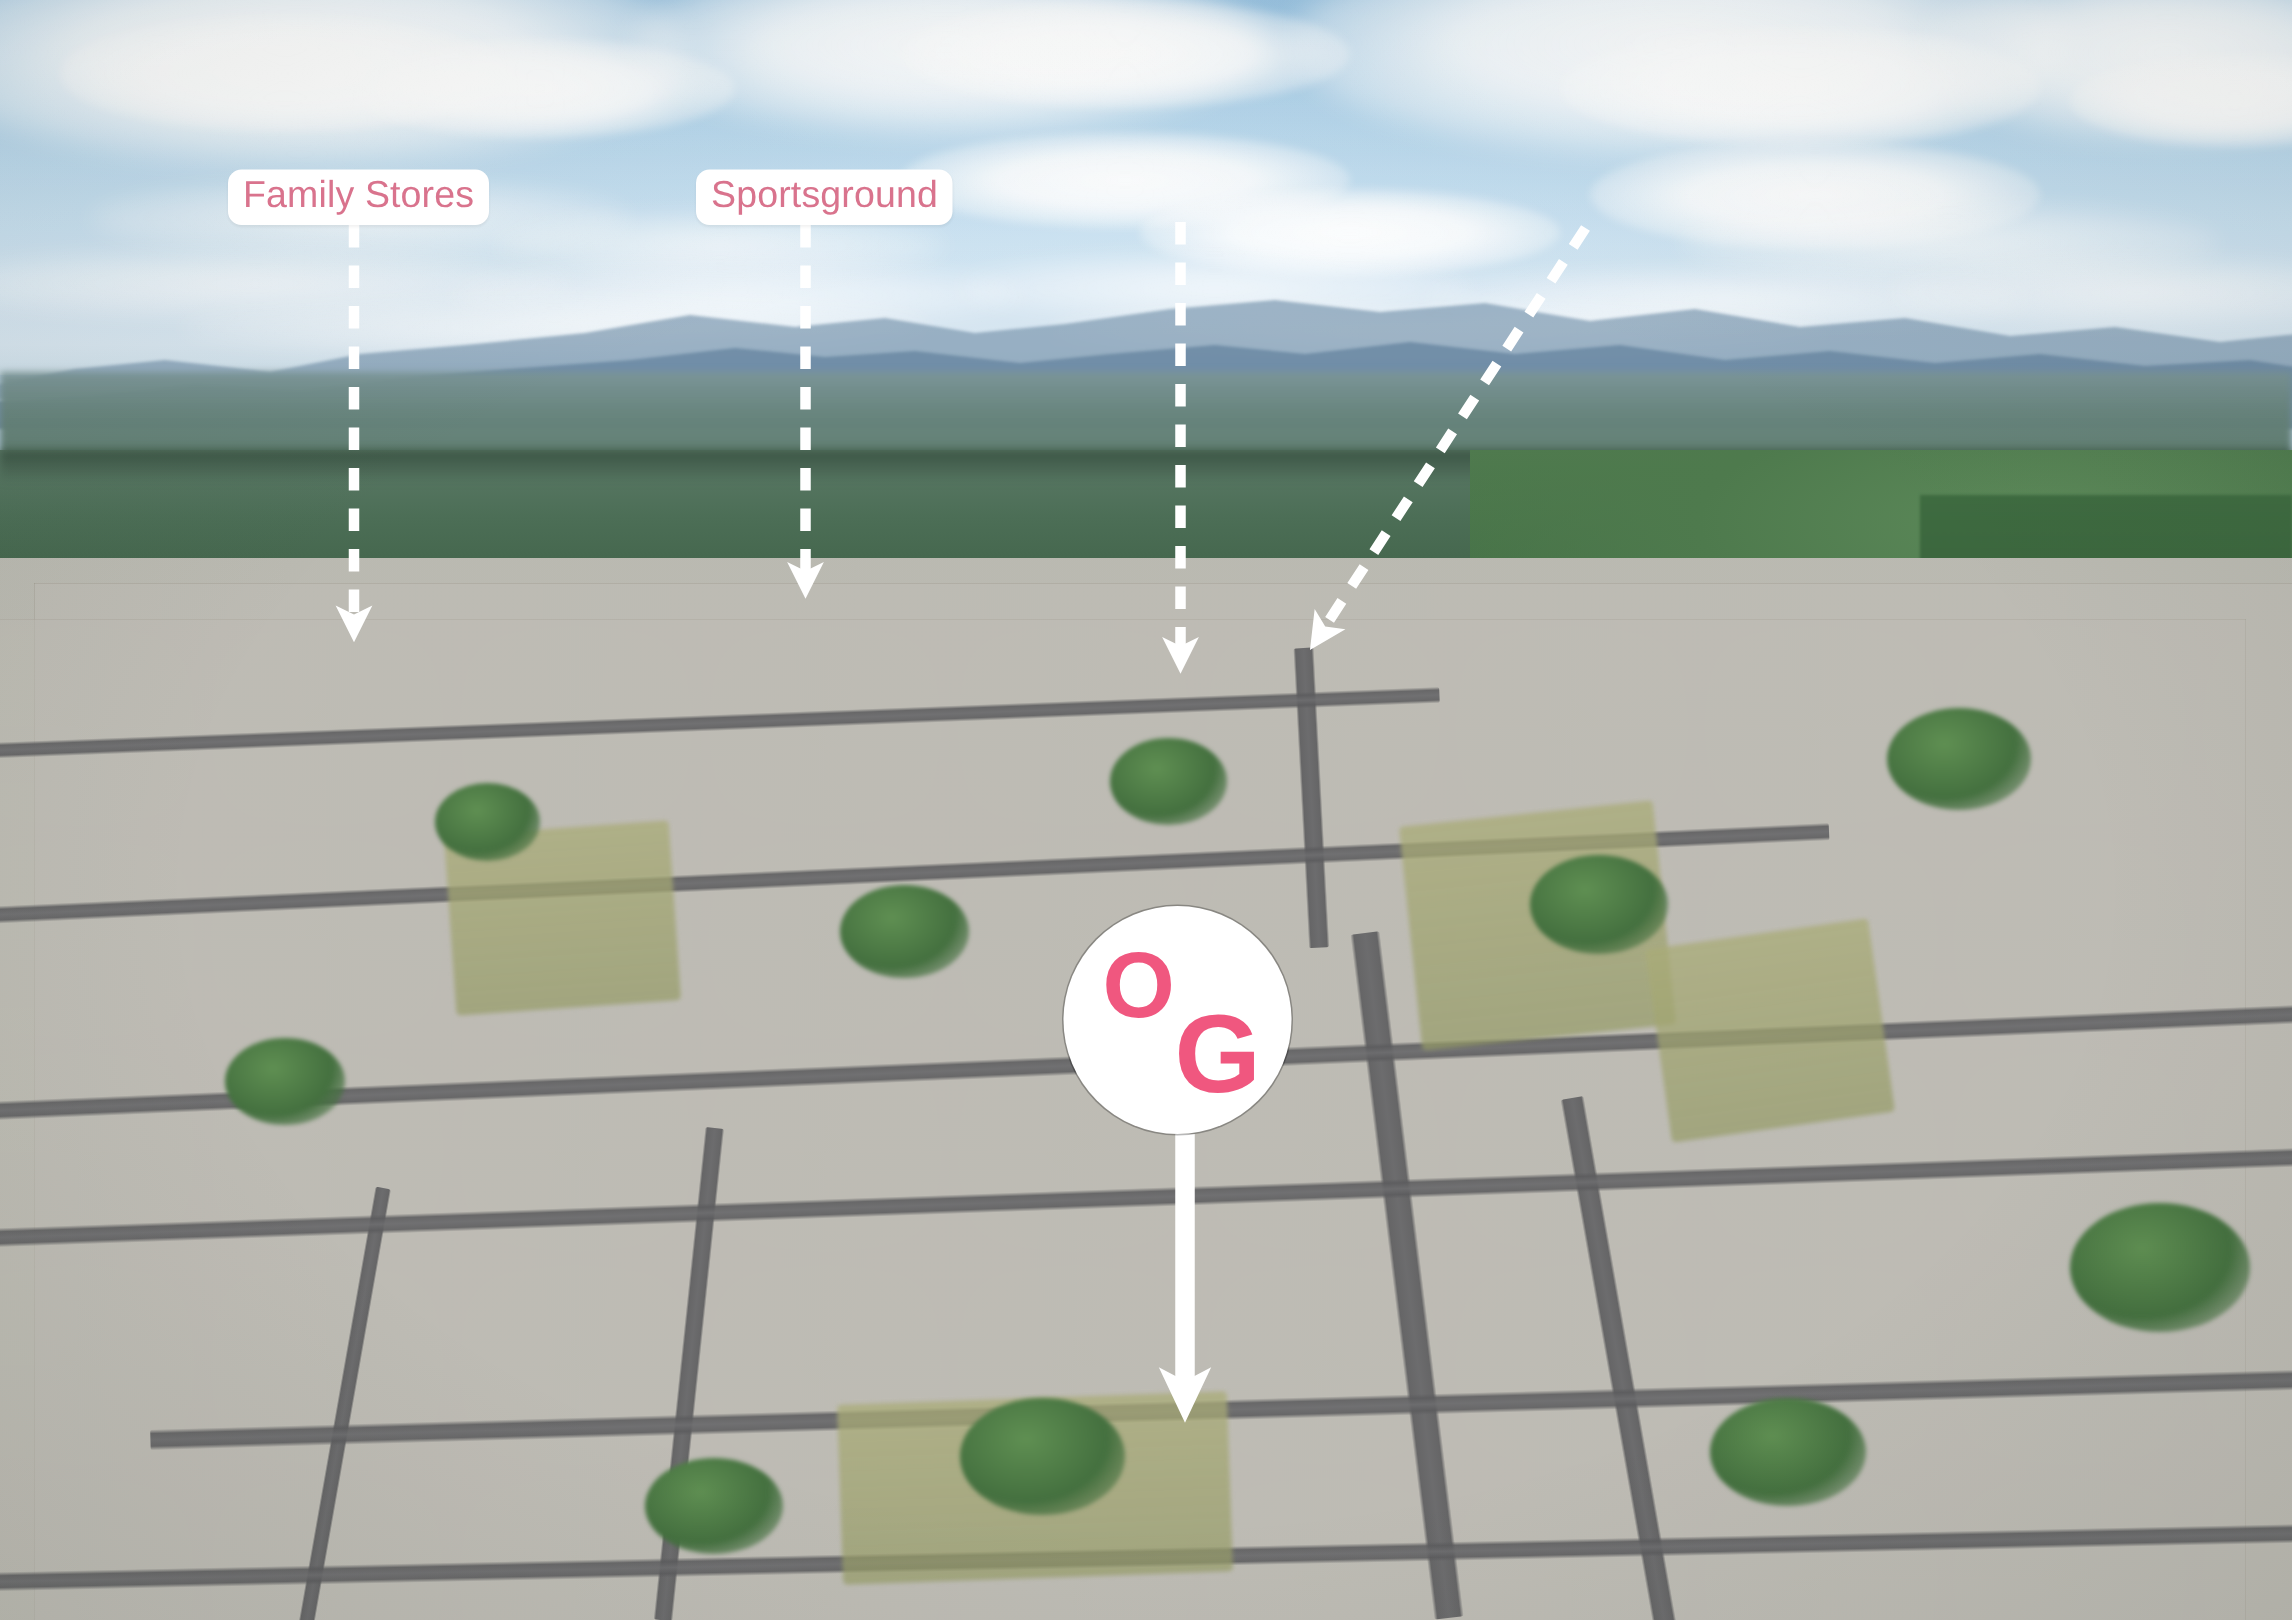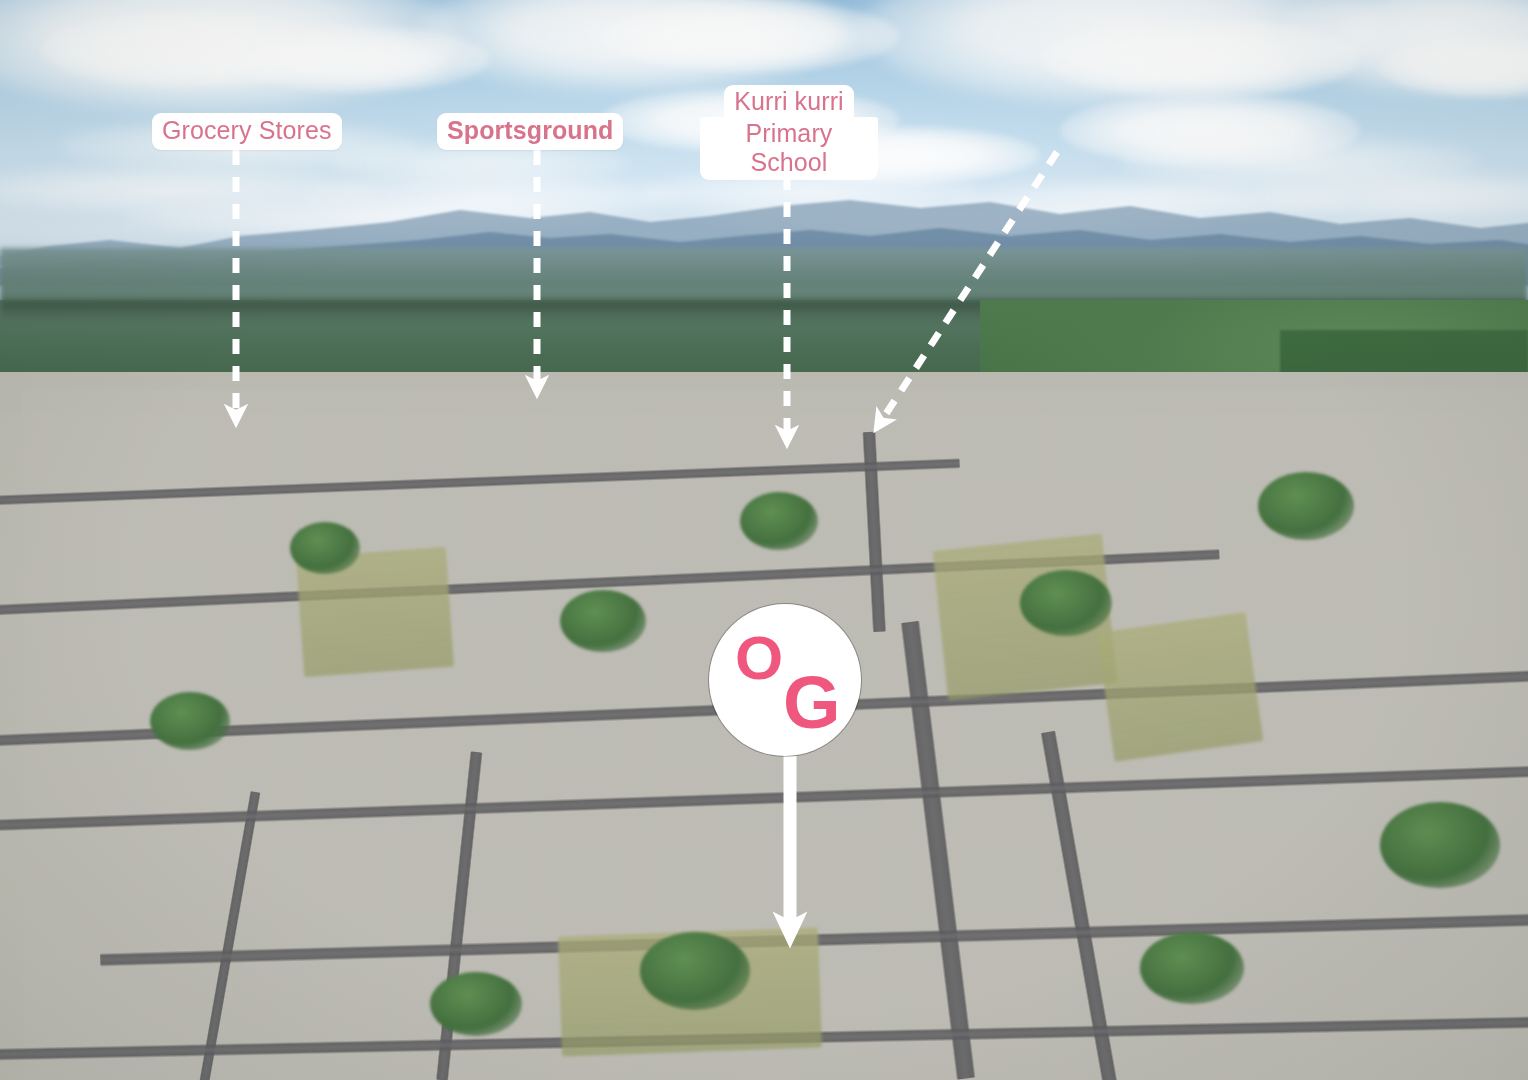--- a/index.html
+++ b/index.html
@@ -346,31 +346,27 @@
       <line x1="537" y1="150" x2="537" y2="387" stroke="#ffffff" stroke-width="7" stroke-dasharray="15 12" stroke-linecap="butt" marker-end="url(#ah)"></line>
 
       <line x1="787" y1="148" x2="787" y2="437" stroke="#ffffff" stroke-width="7" stroke-dasharray="15 12" stroke-linecap="butt" marker-end="url(#ah)"></line>
 
       <line x1="1057" y1="152" x2="880" y2="423" stroke="#ffffff" stroke-width="7" stroke-dasharray="15 12" stroke-linecap="butt" marker-end="url(#ah)"></line>
 
       <line x1="790" y1="756" x2="790" y2="930" stroke="#ffffff" stroke-width="13" stroke-linecap="butt" marker-end="url(#ah-big)"></line>
     </svg>
 
     <div class="poi-label" style="left:152px; top:113px;">
-      <span>Grocery Stores</span>
-    </div>
-
-    <div class="poi-label" style="left:437px; top:113px;font-weight:bold;">
+      <span>Family Stores</span>
+    </div>
+
+    <div class="poi-label" style="left:464px; top:113px;">
       <span>Sportsground</span>
     </div>
 
-    <div class="poi-label two-line" style="left:700px; top:85px; width:178px;">
-      <span class="ln l1">Kurri kurri</span>
-      <span class="ln l2">Primary School</span>
-    </div>
 
 
     <div class="logo-badge">
       <span class="ltr ltr-o">O</span>
       <span class="ltr ltr-g">G</span>
     </div>
 
   </div>
 </div>
 

